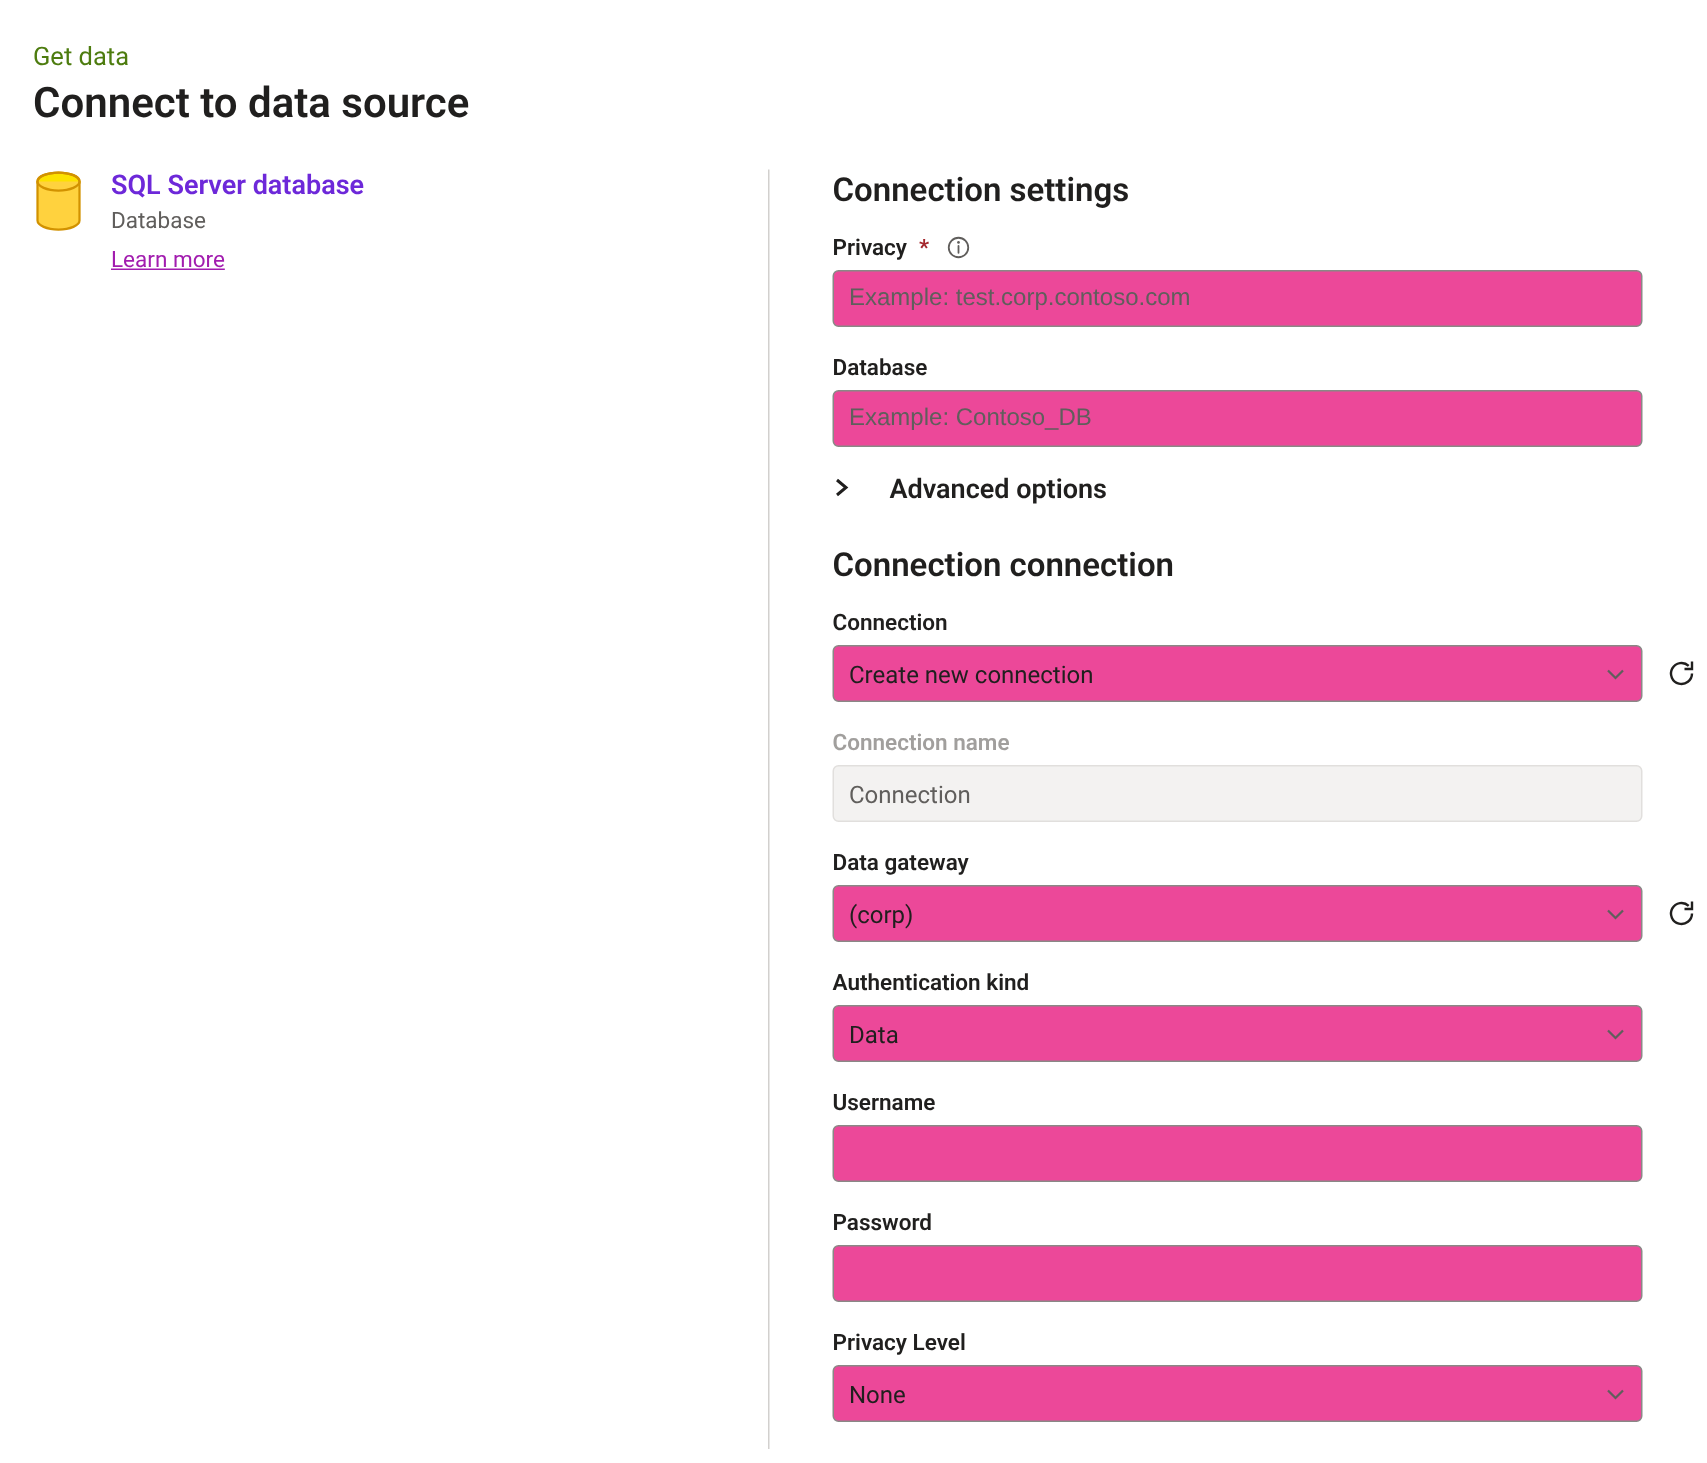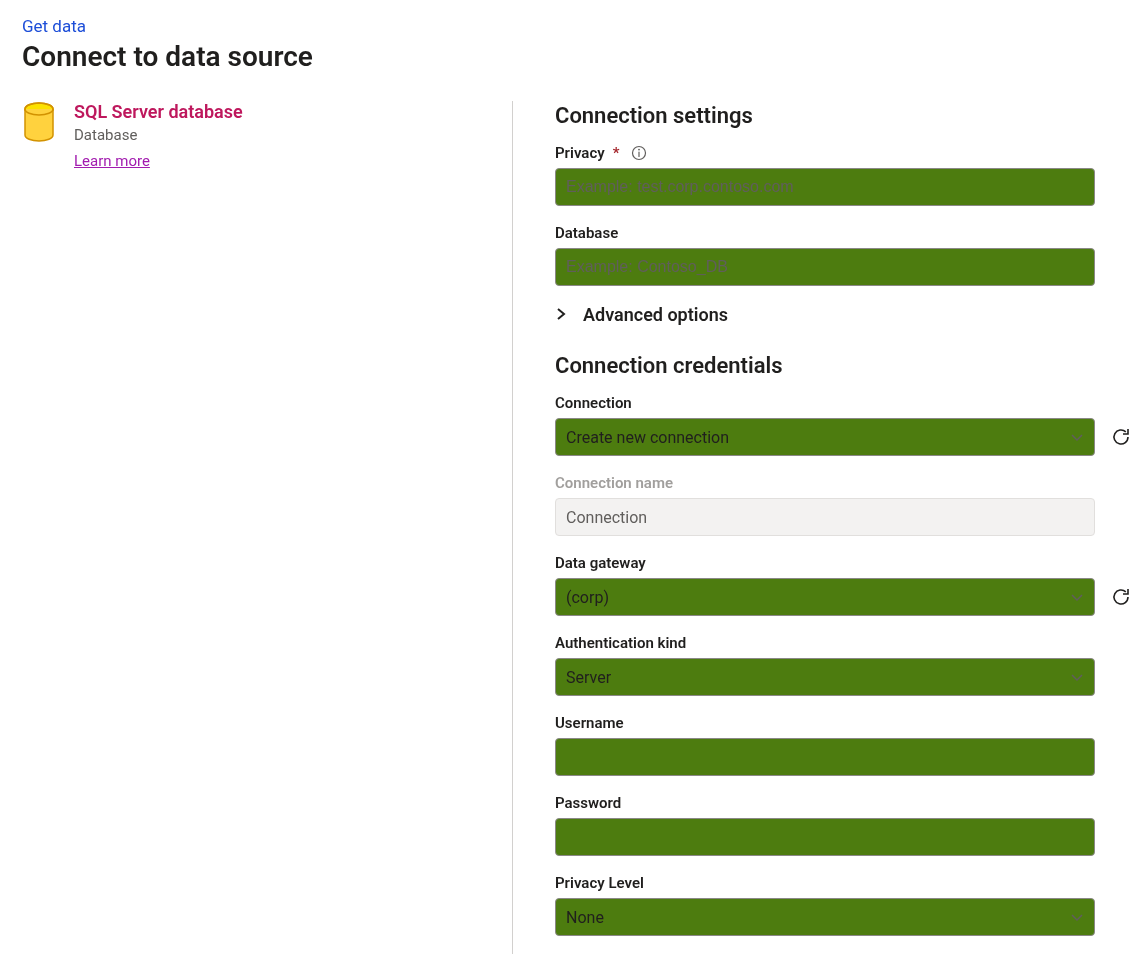--- a/index.html
+++ b/index.html
@@ -1,43 +1,43 @@
 <!DOCTYPE html>
 <html><head>
 <meta charset="utf-8">
 <style>
   html,body{margin:0;padding:0;background:#fff;color:#323130;
     font-family:"Segoe UI","Segoe UI Web",-apple-system,BlinkMacSystemFont,Roboto,Helvetica,Arial,sans-serif;
     font-size:14px;}
   .page{box-sizing:border-box;width:1138px;padding:16px 22px 30px 22px;}
-  .breadcrumb{font-size:17px;color:#1d4ed8;margin:0 0 4px 0;}
+  .breadcrumb{font-size:17px;color:#4d7c0f;margin:12px 0 4px 0;}
   h1.title{font-size:28px;font-weight:600;margin:0 0 28px 0;color:#201f1e;}
   .cols{display:flex;align-items:flex-start;}
   .left{flex:0 0 490px;display:flex;align-items:flex-start;gap:18px;}
   .right{flex:1;border-left:1px solid #d2d0ce;padding-left:42px;min-height:840px;}
   .db-icon svg{display:block;}
-  .src-name{font-size:18px;font-weight:600;margin:0;color:#be185d;}
+  .src-name{font-size:18px;font-weight:600;margin:0;color:#6d28d9;}
   .src-type{font-size:15px;color:#605e5c;margin:4px 0 8px 0;}
   a.learn{color:#a21caf;text-decoration:underline;font-size:15px;}
   h2.section{font-size:22px;font-weight:600;margin:0 0 16px 0;color:#201f1e;}
   .field{margin-bottom:18px;}
   .lbl{font-size:15px;font-weight:600;color:#201f1e;display:flex;align-items:center;gap:6px;margin-bottom:6px;}
   .lbl.disabled{color:#a19f9d;}
   .req{color:#a4262c;font-weight:600;margin-left:2px;}
   .info-icon{display:inline-flex;align-items:center;margin-left:6px;}
   input.text, .select, .disabled-box{
     box-sizing:border-box;width:540px;height:38px;border:1px solid #8a8886;border-radius:4px;
-    background:#4d7c0f;font-size:16px;color:#201f1e;padding:0 10px;}
+    background:#ec4899;font-size:16px;color:#201f1e;padding:0 10px;}
   input.text::placeholder{color:#605e5c;}
   .select{display:flex;align-items:center;justify-content:space-between;cursor:pointer;}
   .select .chev{flex:0 0 auto;margin-left:8px;}
   .disabled-box{background:#f3f2f1;border:1px solid #e1dfdd;color:#605e5c;display:flex;align-items:center;}
   .row-with-refresh{display:flex;align-items:center;gap:14px;}
   .refresh-btn{width:24px;height:24px;display:flex;align-items:center;justify-content:center;cursor:pointer;}
-  .adv{display:flex;align-items:center;gap:16px;font-size:18px;font-weight:600;cursor:pointer;
+  .adv{display:flex;align-items:center;gap:26px;font-size:18px;font-weight:600;cursor:pointer;
     margin:4px 0 28px 0;color:#201f1e;}
   .adv .chev{transform:rotate(0deg);}
   .spacer-top{height:2px;}
 </style>
 </head>
 <body>
 
 <div class="page">
   <div class="breadcrumb">Get data</div>
   <h1 class="title">Connect to data source</h1>
@@ -87,21 +87,21 @@
 
       <div class="adv">
         <span class="chev">
           <svg width="12" height="14" viewBox="0 0 12 14">
               <path d="M3 2 L9 7 L3 12" fill="none" stroke="#201f1e" stroke-width="2"></path>
             </svg>
         </span>
         <span>Advanced options</span>
       </div>
 
-      <h2 class="section">Connection credentials</h2>
+      <h2 class="section">Connection connection</h2>
 
       <div class="field">
         <div class="lbl">
             <span>Connection</span>
           </div>
         <div class="row-with-refresh">
           <div class="select">
             <span>Create new connection</span>
             <span class="chev">
               <svg width="14" height="10" viewBox="0 0 14 10">
@@ -147,21 +147,21 @@
             </svg>
           </span>
         </div>
       </div>
 
       <div class="field">
         <div class="lbl">
             <span>Authentication kind</span>
           </div>
         <div class="select">
-          <span>Server</span>
+          <span>Data</span>
           <span class="chev">
             <svg width="14" height="10" viewBox="0 0 14 10">
                 <path d="M2 2 L7 7 L12 2" fill="none" stroke="#605e5c" stroke-width="1.5"></path>
               </svg>
           </span>
         </div>
       </div>
 
       <div class="field">
         <div class="lbl">

